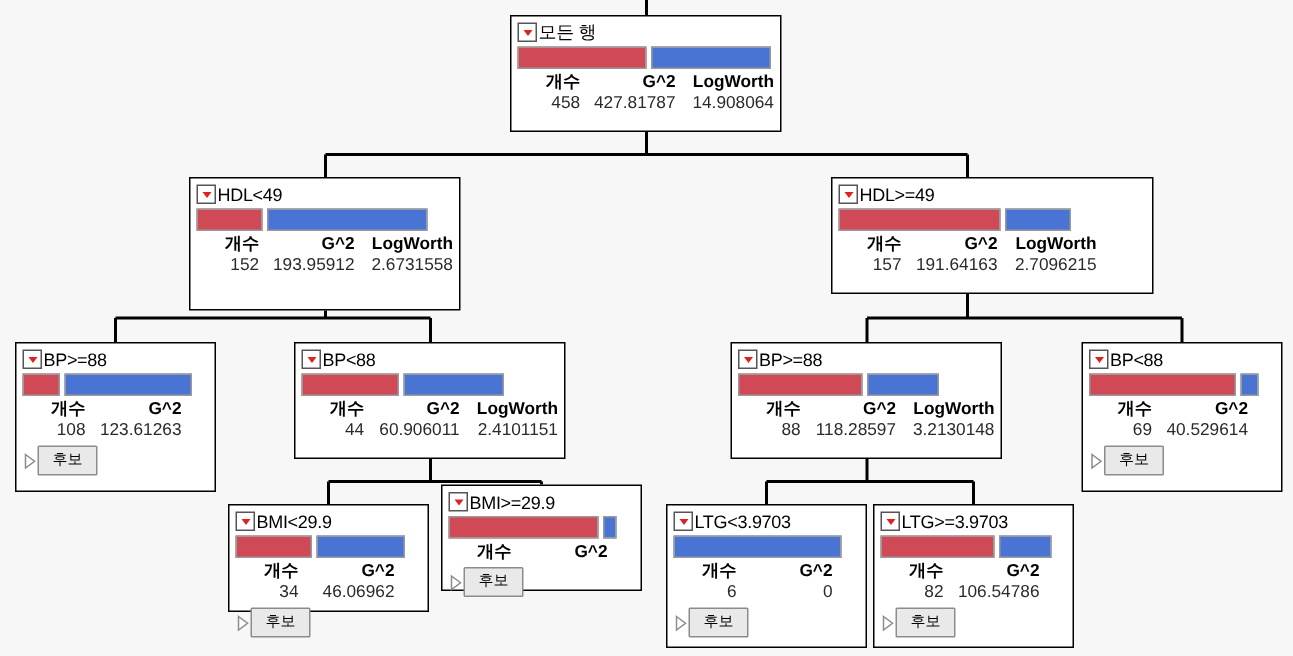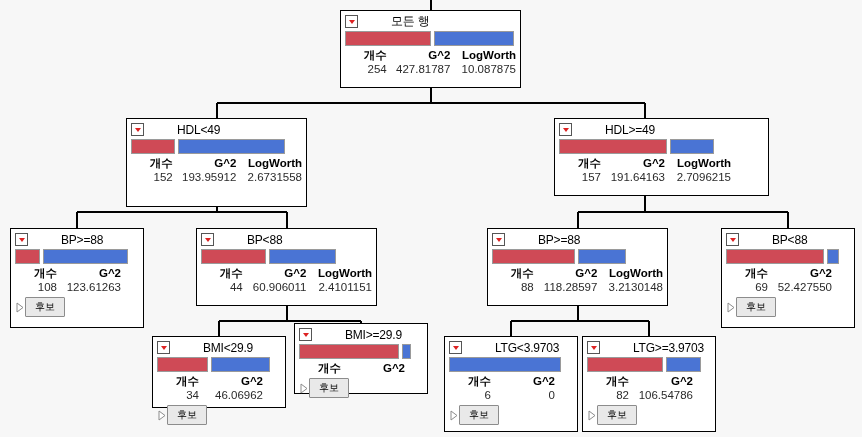--- a/index.html
+++ b/index.html
@@ -15,21 +15,20 @@
     position:absolute;
     background:#ffffff;
     border:1px solid #000000;
     box-sizing:border-box;
     padding:3px 4px 3px 4px;
   }
   .node-head{
     display:flex;align-items:center;
     height:15px;
     margin-bottom:2px;
-    gap:32px;
   }
   .dropdown-icon{
     width:11px;height:11px;
     border:1px solid #555;
     background:#ffffff;
     display:inline-flex;align-items:center;justify-content:center;
     margin-right:1px;
     flex:0 0 auto;
   }
   .dropdown-icon i{
@@ -133,23 +132,23 @@
         <div class="bar red" style="left: 0px; width: 86px;"></div>
         <div class="bar blue" style="left: 89px; width: 80px;"></div>
       </div>
       <div class="stats">
         <div class="row hdr">
           <span class="cell c-count">개수</span>
           <span class="cell c-g2">G^2</span>
           <span class="cell c-lw">LogWorth</span>
         </div>
         <div class="row">
-          <span class="cell c-count">254</span>
+          <span class="cell c-count">458</span>
           <span class="cell c-g2">427.81787</span>
-          <span class="cell c-lw">10.087875</span>
+          <span class="cell c-lw">14.908064</span>
         </div>
       </div>
     </div>
     <div class="node" style="left: 126px; top: 118px; width: 181px; height: 89px;">
       <div class="node-head">
         <span class="dropdown-icon">
           <i></i>
         </span>
         <span class="node-label">HDL&lt;49</span>
       </div>
@@ -283,21 +282,21 @@
         <div class="bar red" style="left: 0px; width: 98px;"></div>
         <div class="bar blue" style="left: 101px; width: 12px;"></div>
       </div>
       <div class="stats">
         <div class="row hdr">
           <span class="cell c-count">개수</span>
           <span class="cell c-g2">G^2</span>
         </div>
         <div class="row">
           <span class="cell c-count">69</span>
-          <span class="cell c-g2">52.427550</span>
+          <span class="cell c-g2">40.529614</span>
         </div>
       </div>
       <div class="candidate">
         <span class="tri-wrap">
           <svg class="tri-svg" width="8" height="11" viewBox="0 0 8 11">
             <polygon points="1,1 7,5.5 1,10" fill="#ffffff" stroke="#8c8c8c" stroke-width="1"></polygon>
           </svg>
         </span>
         <span class="cand-btn">후보</span>
       </div>

